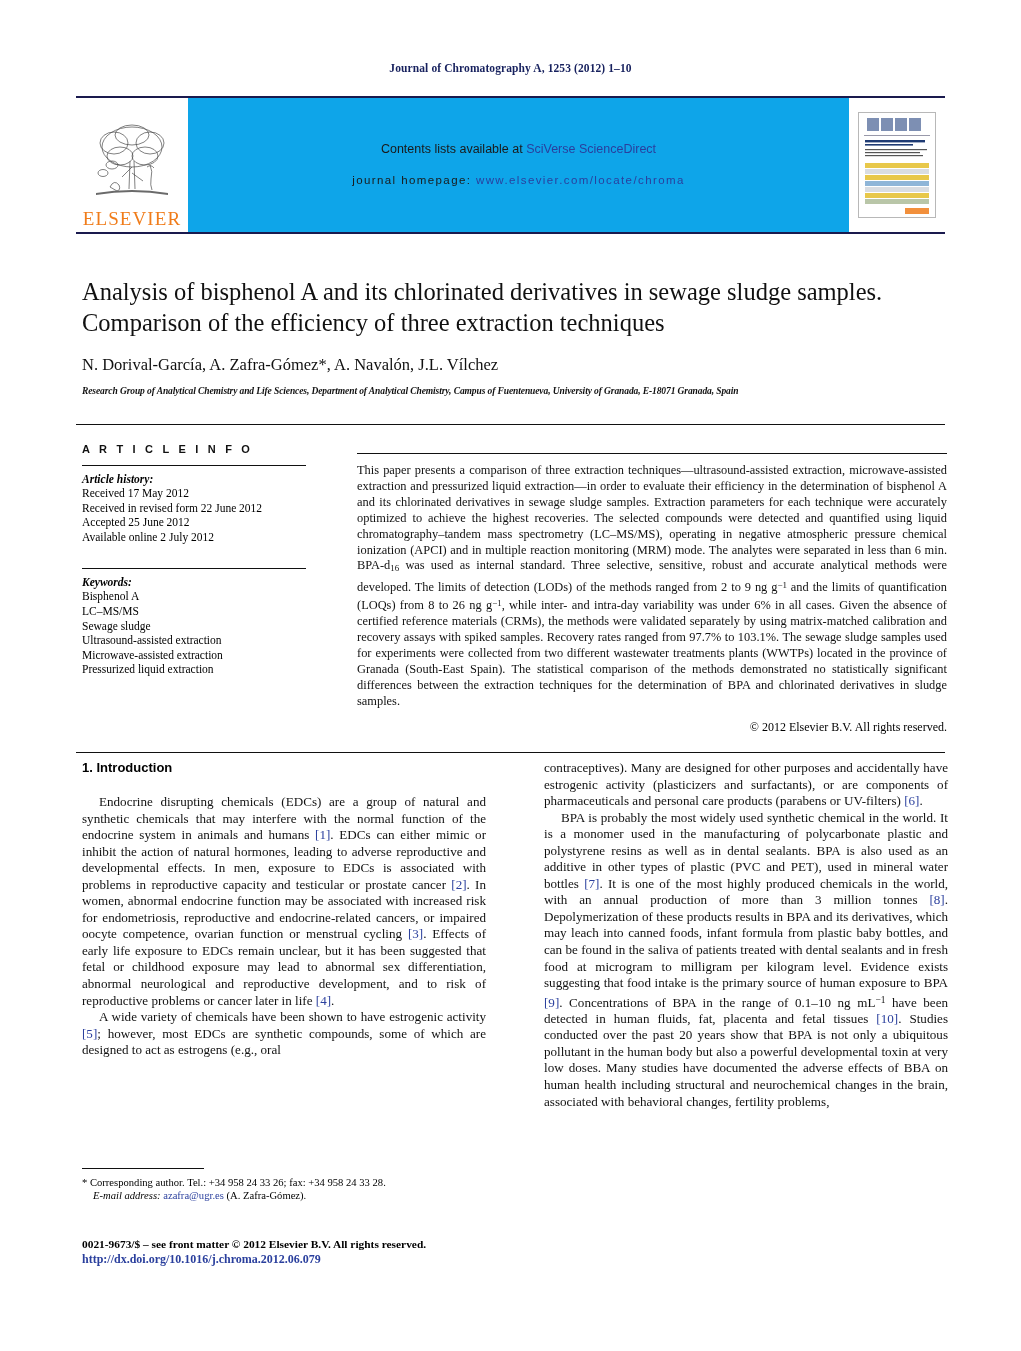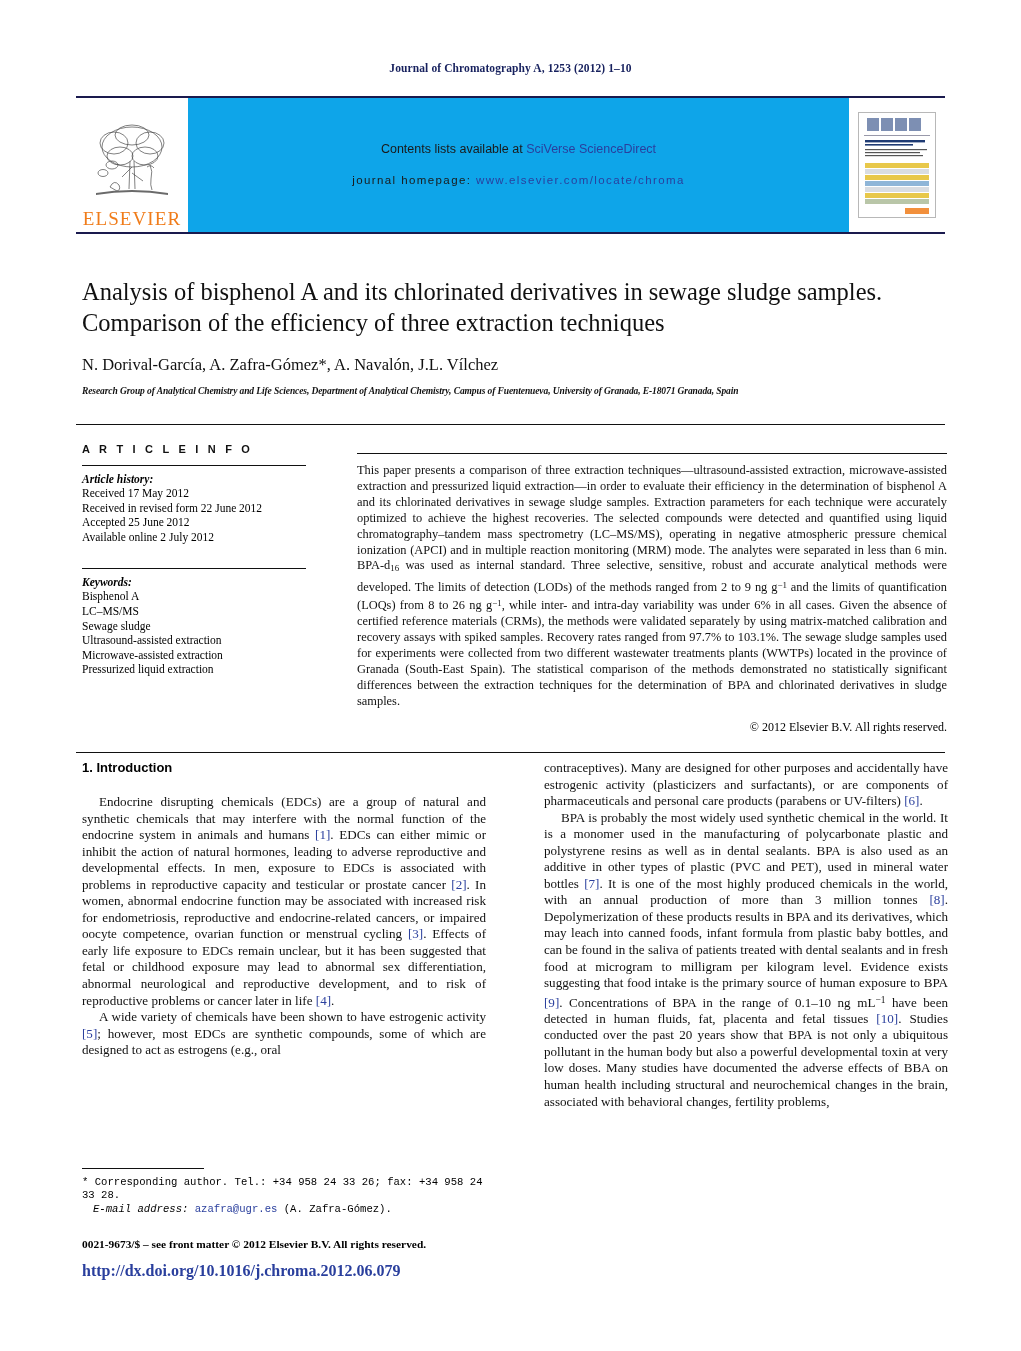--- a/index.html
+++ b/index.html
@@ -255,44 +255,44 @@
     top: 1168px;
     left: 82px;
     width: 404px;
   }
   .fn-rule {
     border-top: 1px solid #111;
     width: 122px;
     margin-bottom: 7px;
   }
   .fn-line {
-    font-family: Liberation Mono, monospace;
+    font-family: Liberation Serif, serif;
     font-size: 10.6px;
     line-height: 13.4px;
   }
   .fn-line .it { font-style: italic; }
   .fn-mail { color: #2a3f9d; }
 
   .footer {
     position: absolute;
     top: 1238px;
     left: 82px;
     width: 500px;
   }
   .footer-line1 {
     font-family: "Liberation Serif", serif;
     font-weight: bold;
     font-size: 11.4px;
   }
   .footer-line2 {
     font-family: "Liberation Serif", serif;
     font-weight: bold;
-    font-size: 16px;
+    font-size: 12px;
     color: #2a3f9d;
-    margin-top: 12px;
+    margin-top: 2px;
   }
   sub { font-size: 0.72em; vertical-align: -0.25em; }
   sup { font-size: 0.72em; vertical-align: 0.38em; }
 </style>
 </head>
 <body>
 
 <div class="page">
 
   <div class="running-head">Journal of Chromatography A, 1253 (2012) 1–10</div>

